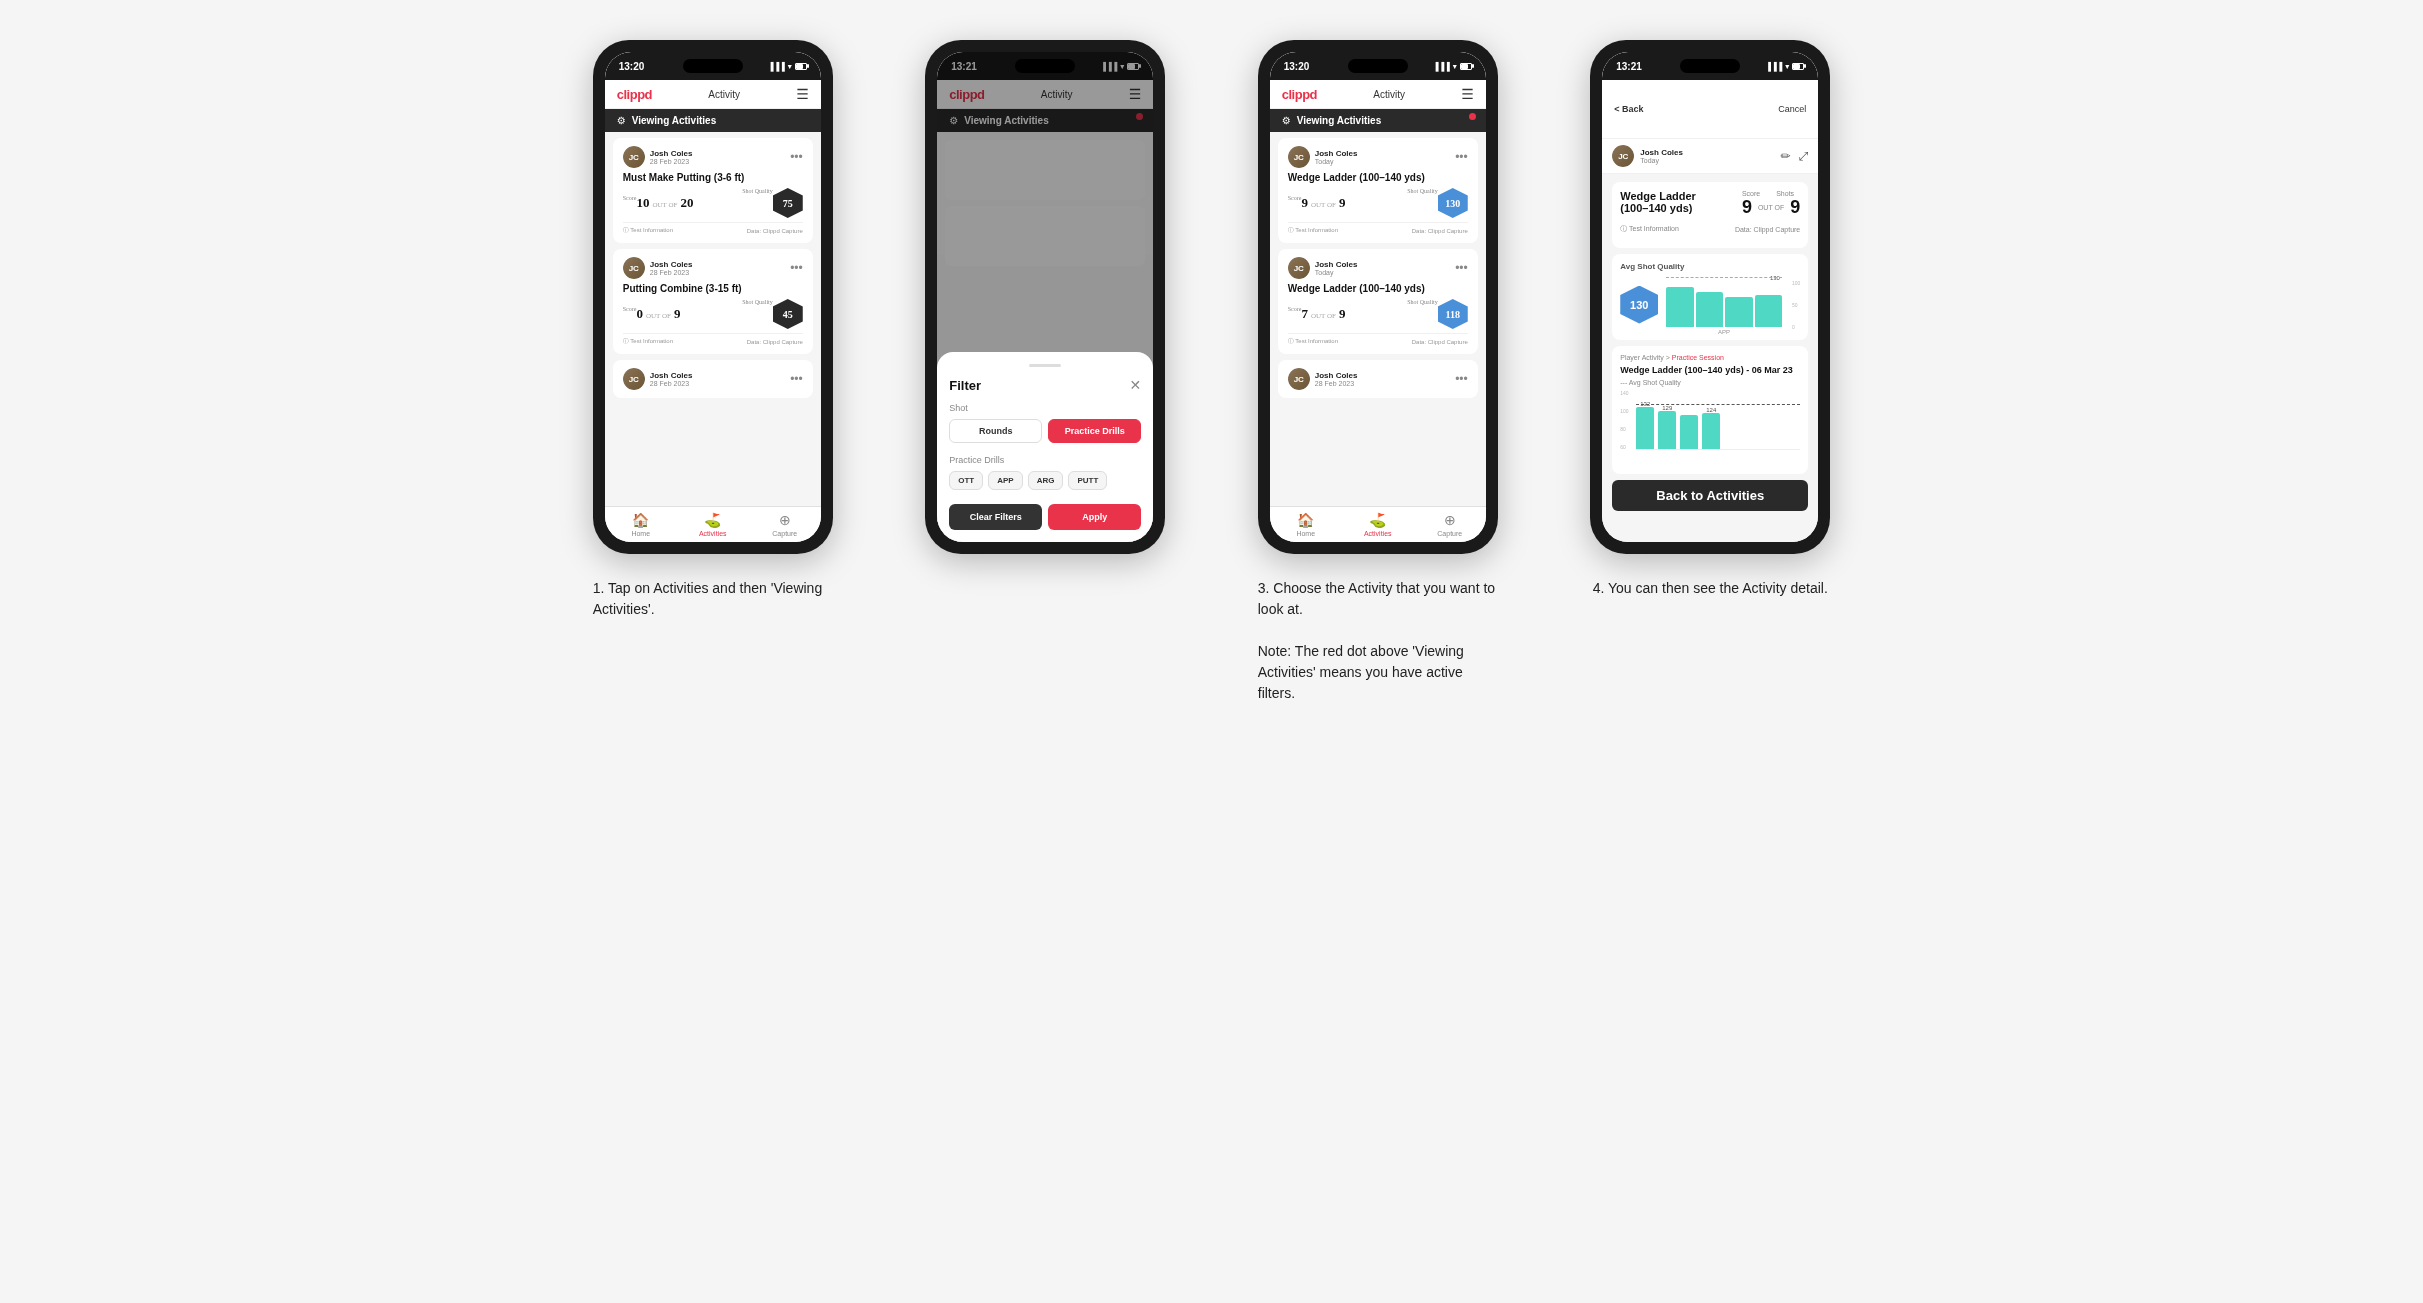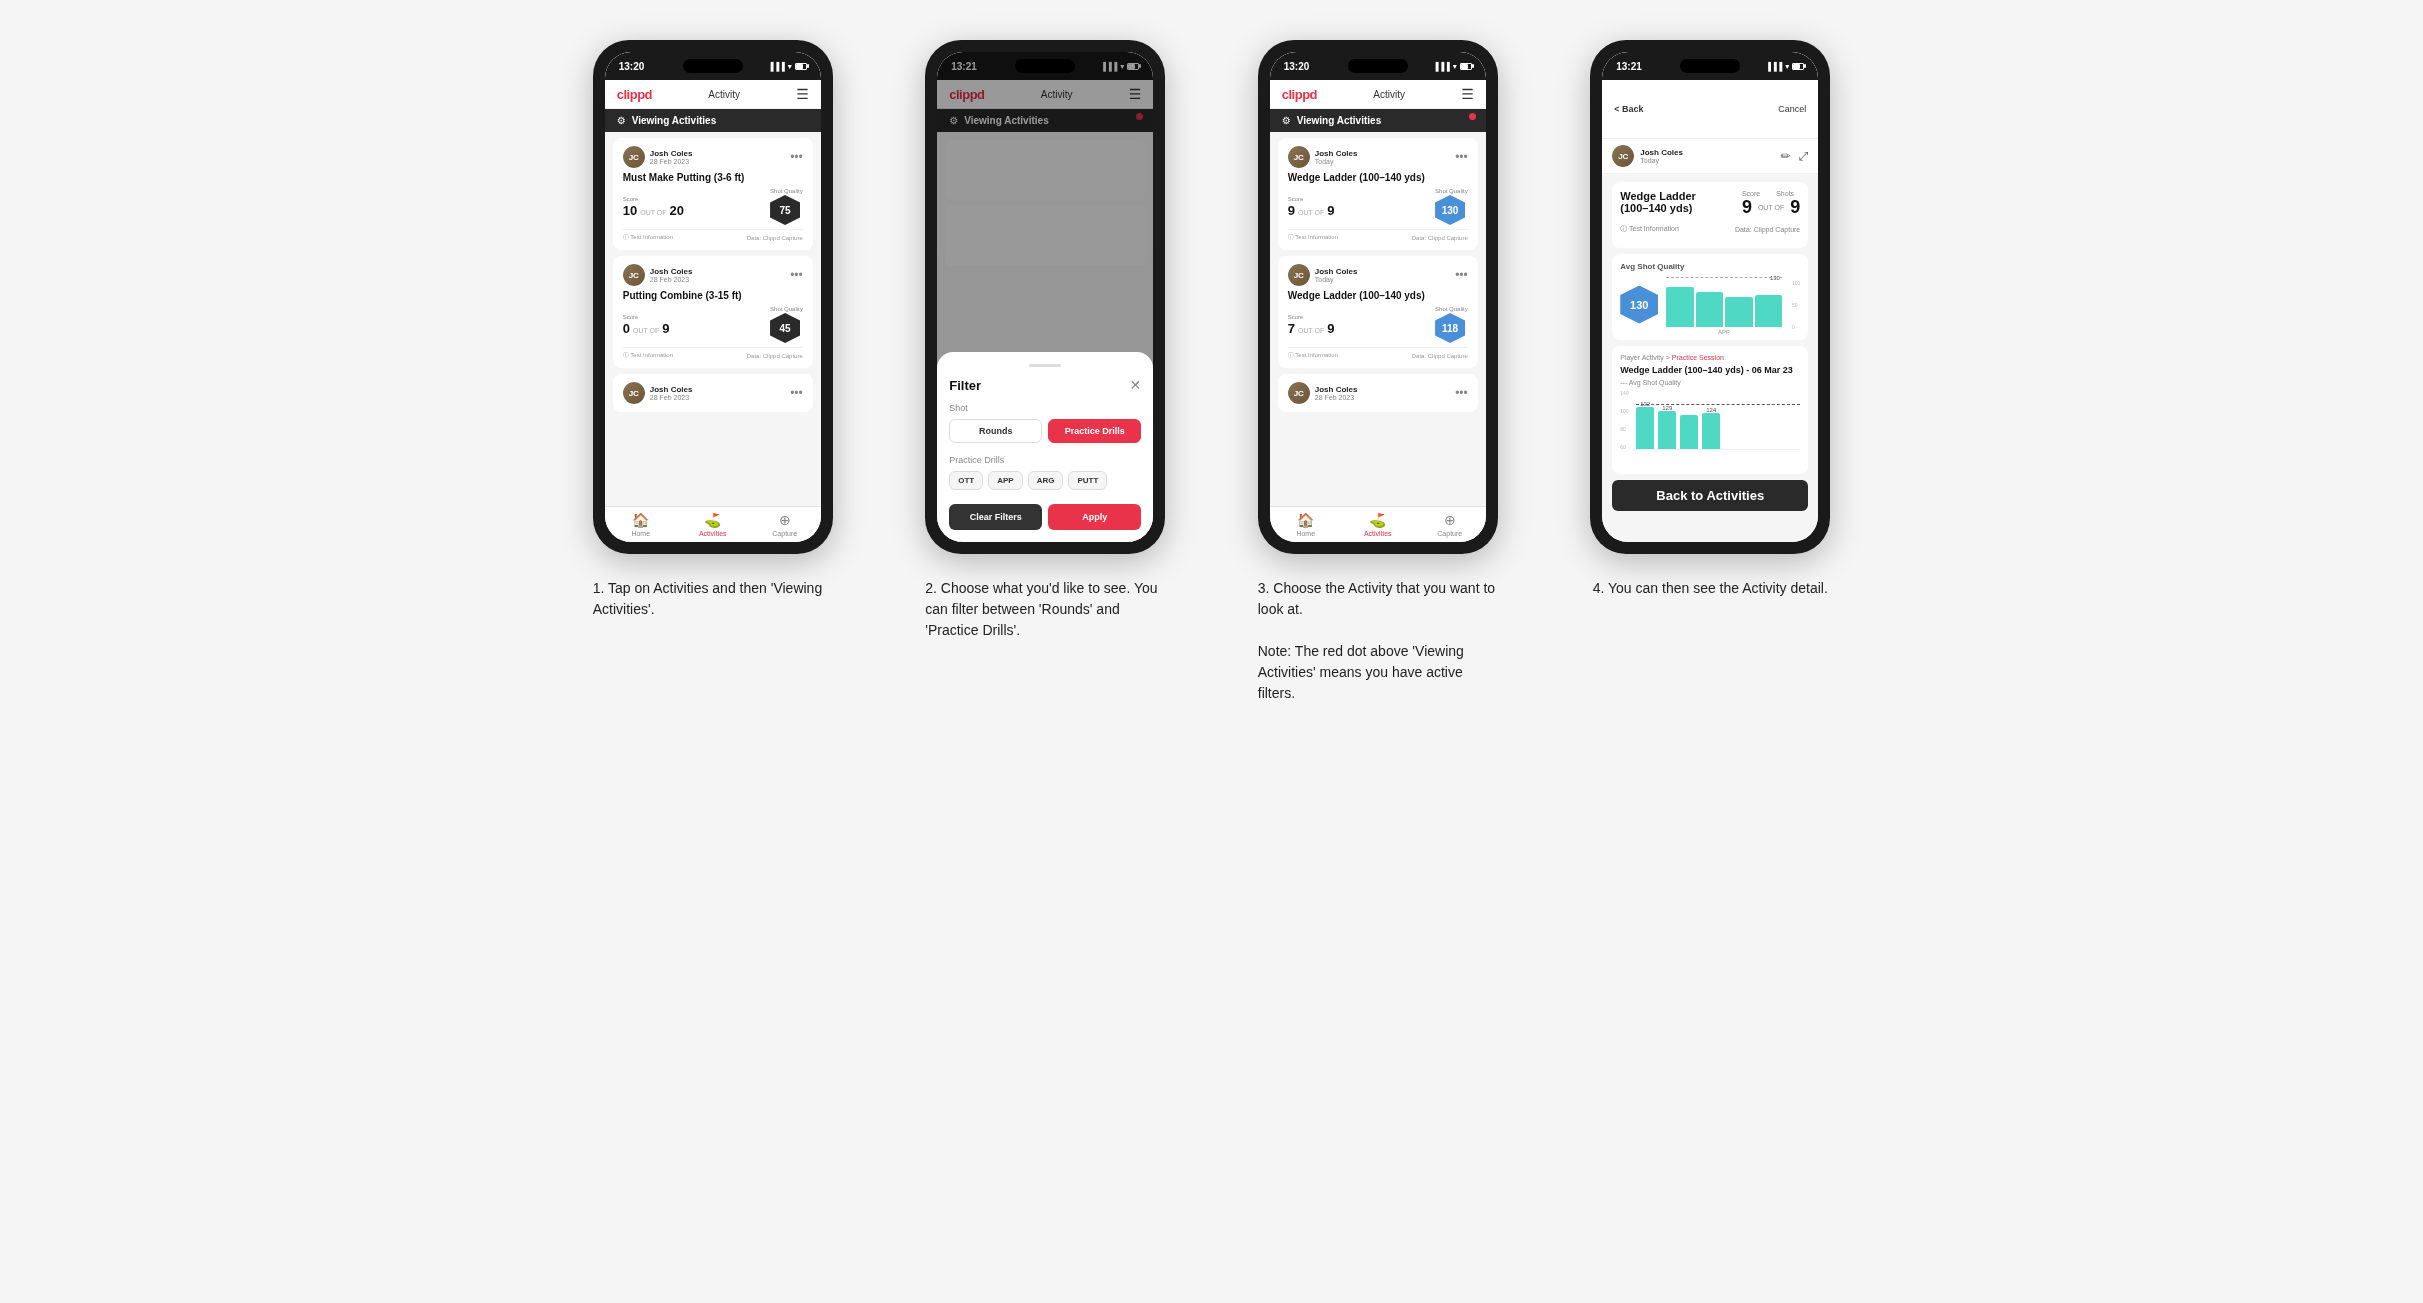--- a/index.html
+++ b/index.html
@@ -576,21 +576,22 @@
       display: flex;
       align-items: baseline;
       gap: 3px;
     }
     .out-of-text {
       font-size: 7px;
       color: #aaa;
     }
     .inline-stat {
       display: flex;
-      flex-direction: column;
+      flex-direction: row;
+      font-family: Liberation Serif, serif;
     }
   </style>
 </head>
 <body>
 
 <div class="page-wrapper">
 
   <div class="column">
     <div class="phone">
       <div class="phone-inner">
@@ -792,23 +793,20 @@
               <div class="chip">ARG</div>
               <div class="chip">PUTT</div>
             </div>
             <div class="filter-actions">
               <div class="btn-clear">Clear Filters</div>
               <div class="btn-apply">Apply</div>
             </div>
           </div>
         </div>
       </div>
-    </div>
-    <div class="caption-text">
-      <span>2. Choose what you'd like to see. You can filter between 'Rounds' and 'Practice Drills'.</span>
     </div>
   </div>
 
   <div class="column">
     <div class="phone">
       <div class="phone-inner">
 
         <div class="notch-bar">
           <span class="notch-time">13:20</span>
           <div class="notch-pill"></div>

